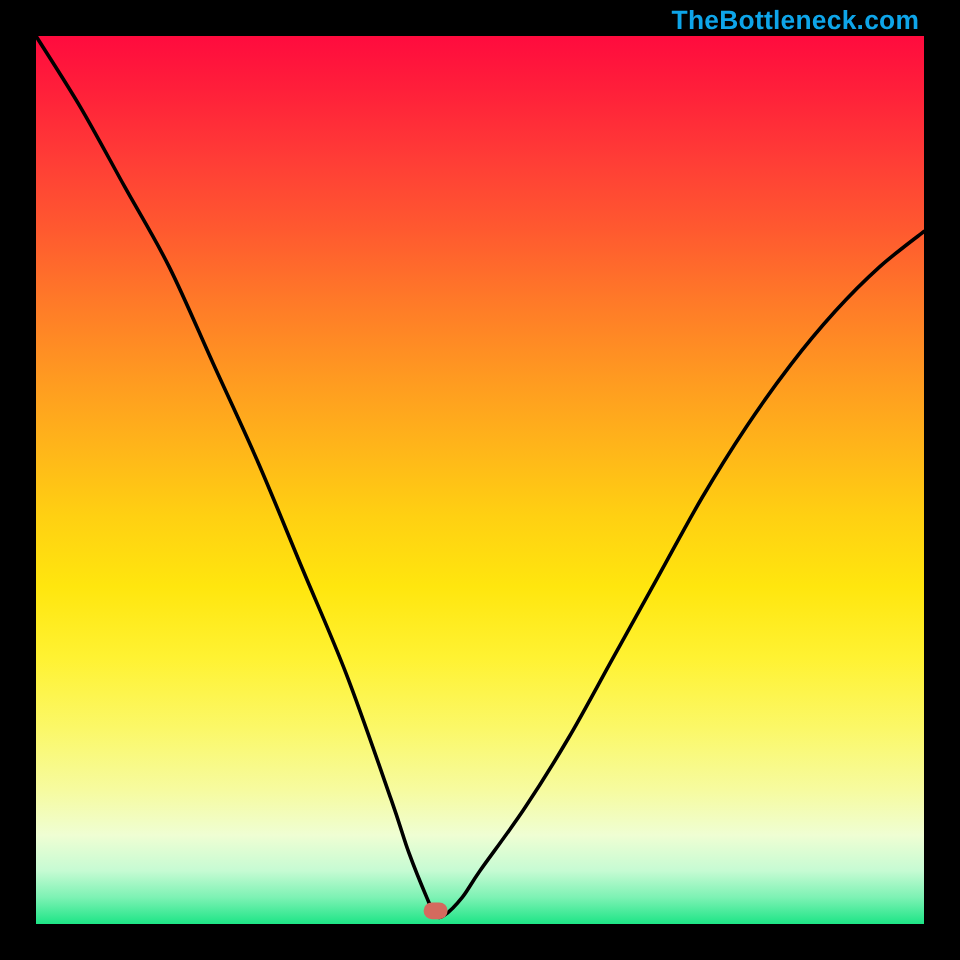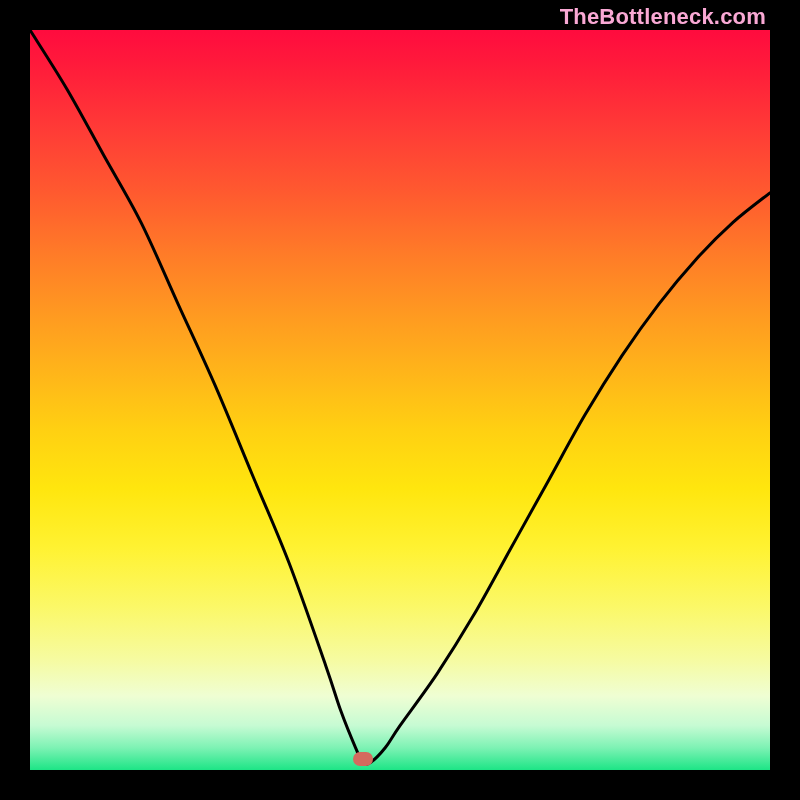--- a/index.html
+++ b/index.html
@@ -35,21 +35,21 @@
       #1de586 100%
     );
   }
   .watermark {
     position: absolute;
     top: 4px;
     right: 34px;
     font-family: Arial, Helvetica, sans-serif;
     font-size: 22px;
     font-weight: 600;
-    color: #f9a8d4;
+    color: #0ea5e9;
     letter-spacing: 0.2px;
   }
   svg.curve {
     position: absolute;
     left: 0; top: 0;
     width: 100%; height: 100%;
   }
   .marker {
     position: absolute;
     width: 20px;

